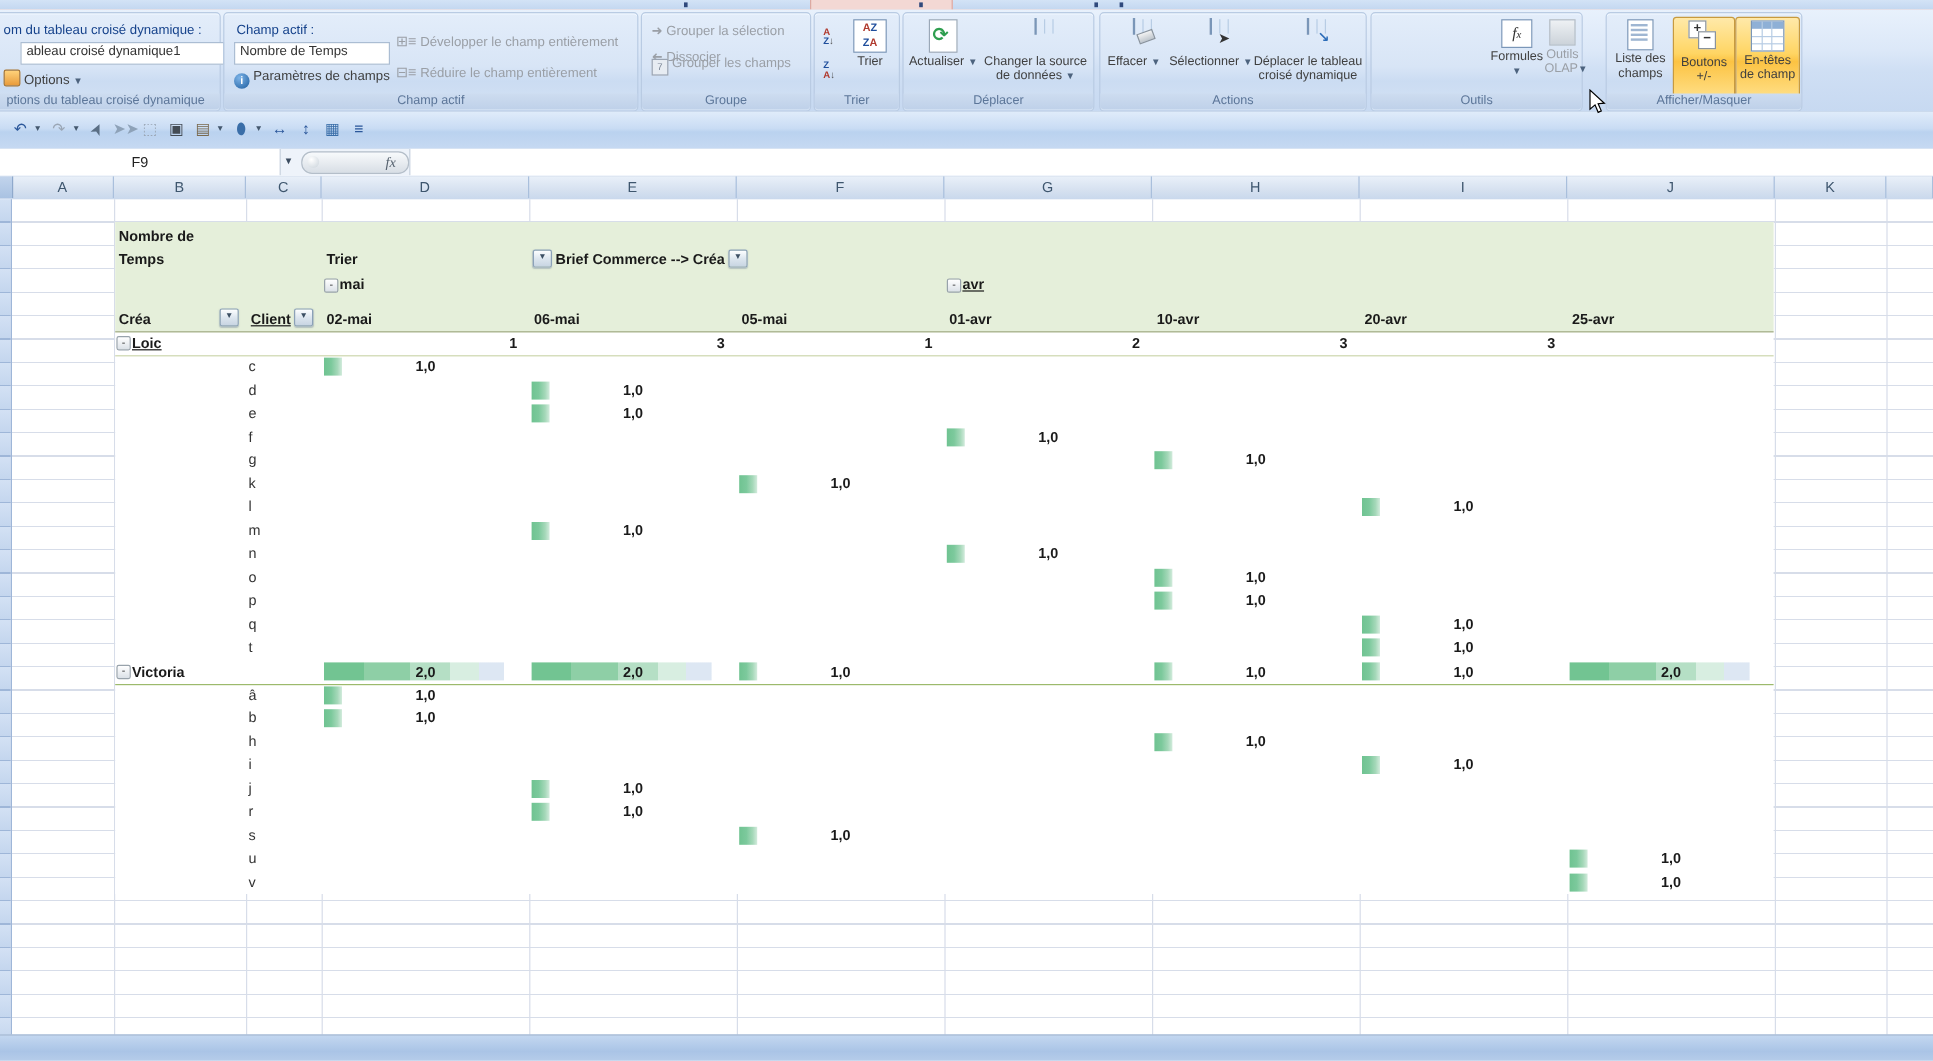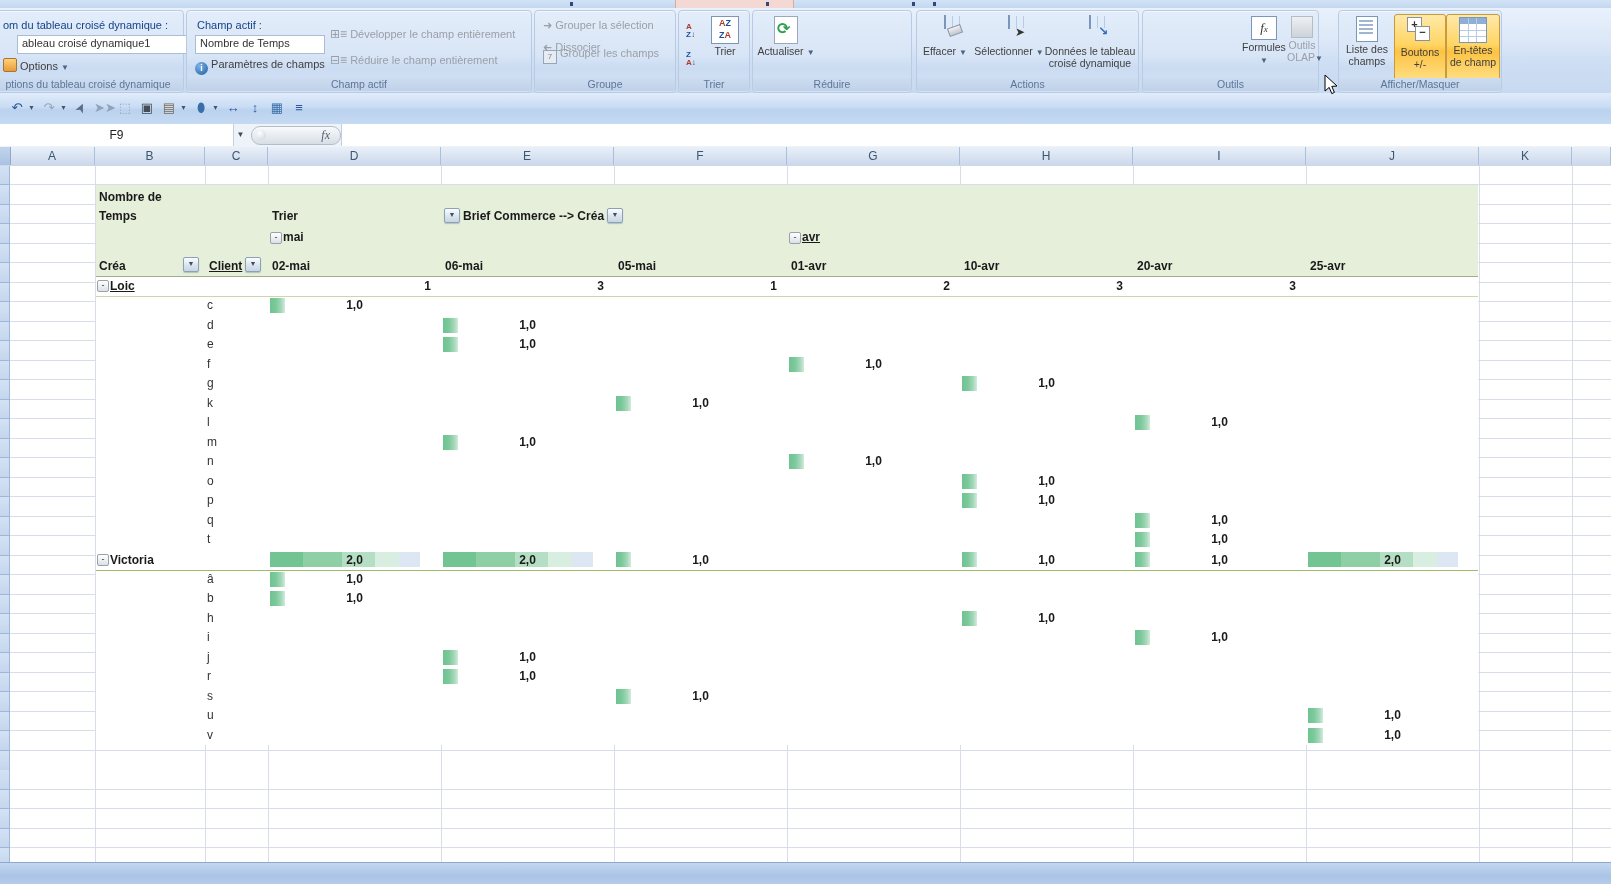--- a/index.html
+++ b/index.html
@@ -149,37 +149,43 @@
     </div>
 
     <div class="rgroup" style="left:752px;width:158px;">
       <div class="bigbtn" style="left:2px;width:62px;">
         <span class="bicon" style="width:22px;height:26px;border:1px solid #9aa8b8;background:#fff;">
             <span style="position:absolute;left:2px;top:2px;font-size:16px;color:#2e9e4f;font-weight:bold;">⟳</span>
           </span>
         <span class="blabel">Actualiser</span>
         <span class="darr">▼</span>
       </div>
-      <div class="rgrouplabel">Réduire</div>
+      <div class="bigbtn" style="left:64px;width:92px;">
+        <span class="bicon"><span class="minitable"></span></span>
+        <span class="blabel">Changer la source</span><br>
+        <span class="blabel">de données</span>
+        <span class="darr">▼</span>
+      </div>
+      <div class="rgrouplabel">Déplacer</div>
     </div>
 
     <div class="rgroup" style="left:916px;width:221px;">
       <div class="bigbtn" style="left:2px;width:52px;">
         <span class="bicon"><span class="minitable"></span><span class="ovl" style="right:-2px;top:10px;width:12px;height:7px;background:linear-gradient(#f2f2f2,#bfc6cd);border:1px solid #8a939c;transform:rotate(-20deg);"></span></span>
         <span class="blabel">Effacer</span>
         <span class="darr">▼</span>
       </div>
       <div class="bigbtn" style="left:56px;width:72px;">
         <span class="bicon"><span class="minitable"></span><span class="ovl" style="right:-1px;top:9px;color:#333;">➤</span></span>
         <span class="blabel">Sélectionner</span>
         <span class="darr">▼</span>
       </div>
       <div class="bigbtn" style="left:126px;width:94px;">
         <span class="bicon"><span class="minitable"></span><span class="ovl" style="right:-3px;top:8px;color:#2b6cb8;font-weight:bold;">↘</span></span>
-        <span class="blabel">Données le tableau</span><br>
+        <span class="blabel">Déplacer le tableau</span><br>
         <span class="blabel">croisé dynamique</span>
       </div>
       <div class="rgrouplabel">Actions</div>
     </div>
 
     <div class="rgroup" style="left:1142px;width:175px;">
       <div class="bigbtn" style="left:98px;width:46px;">
         <span class="bicon" style="width:24px;height:22px;border:1px solid #7a96b8;background:#fff;font-family:'Liberation Serif',serif;font-style:italic;font-size:13px;line-height:22px;color:#333;">f<span style="font-size:9px;">x</span></span>
         <span class="blabel">Formules</span>
         <span class="darr">▼</span>

